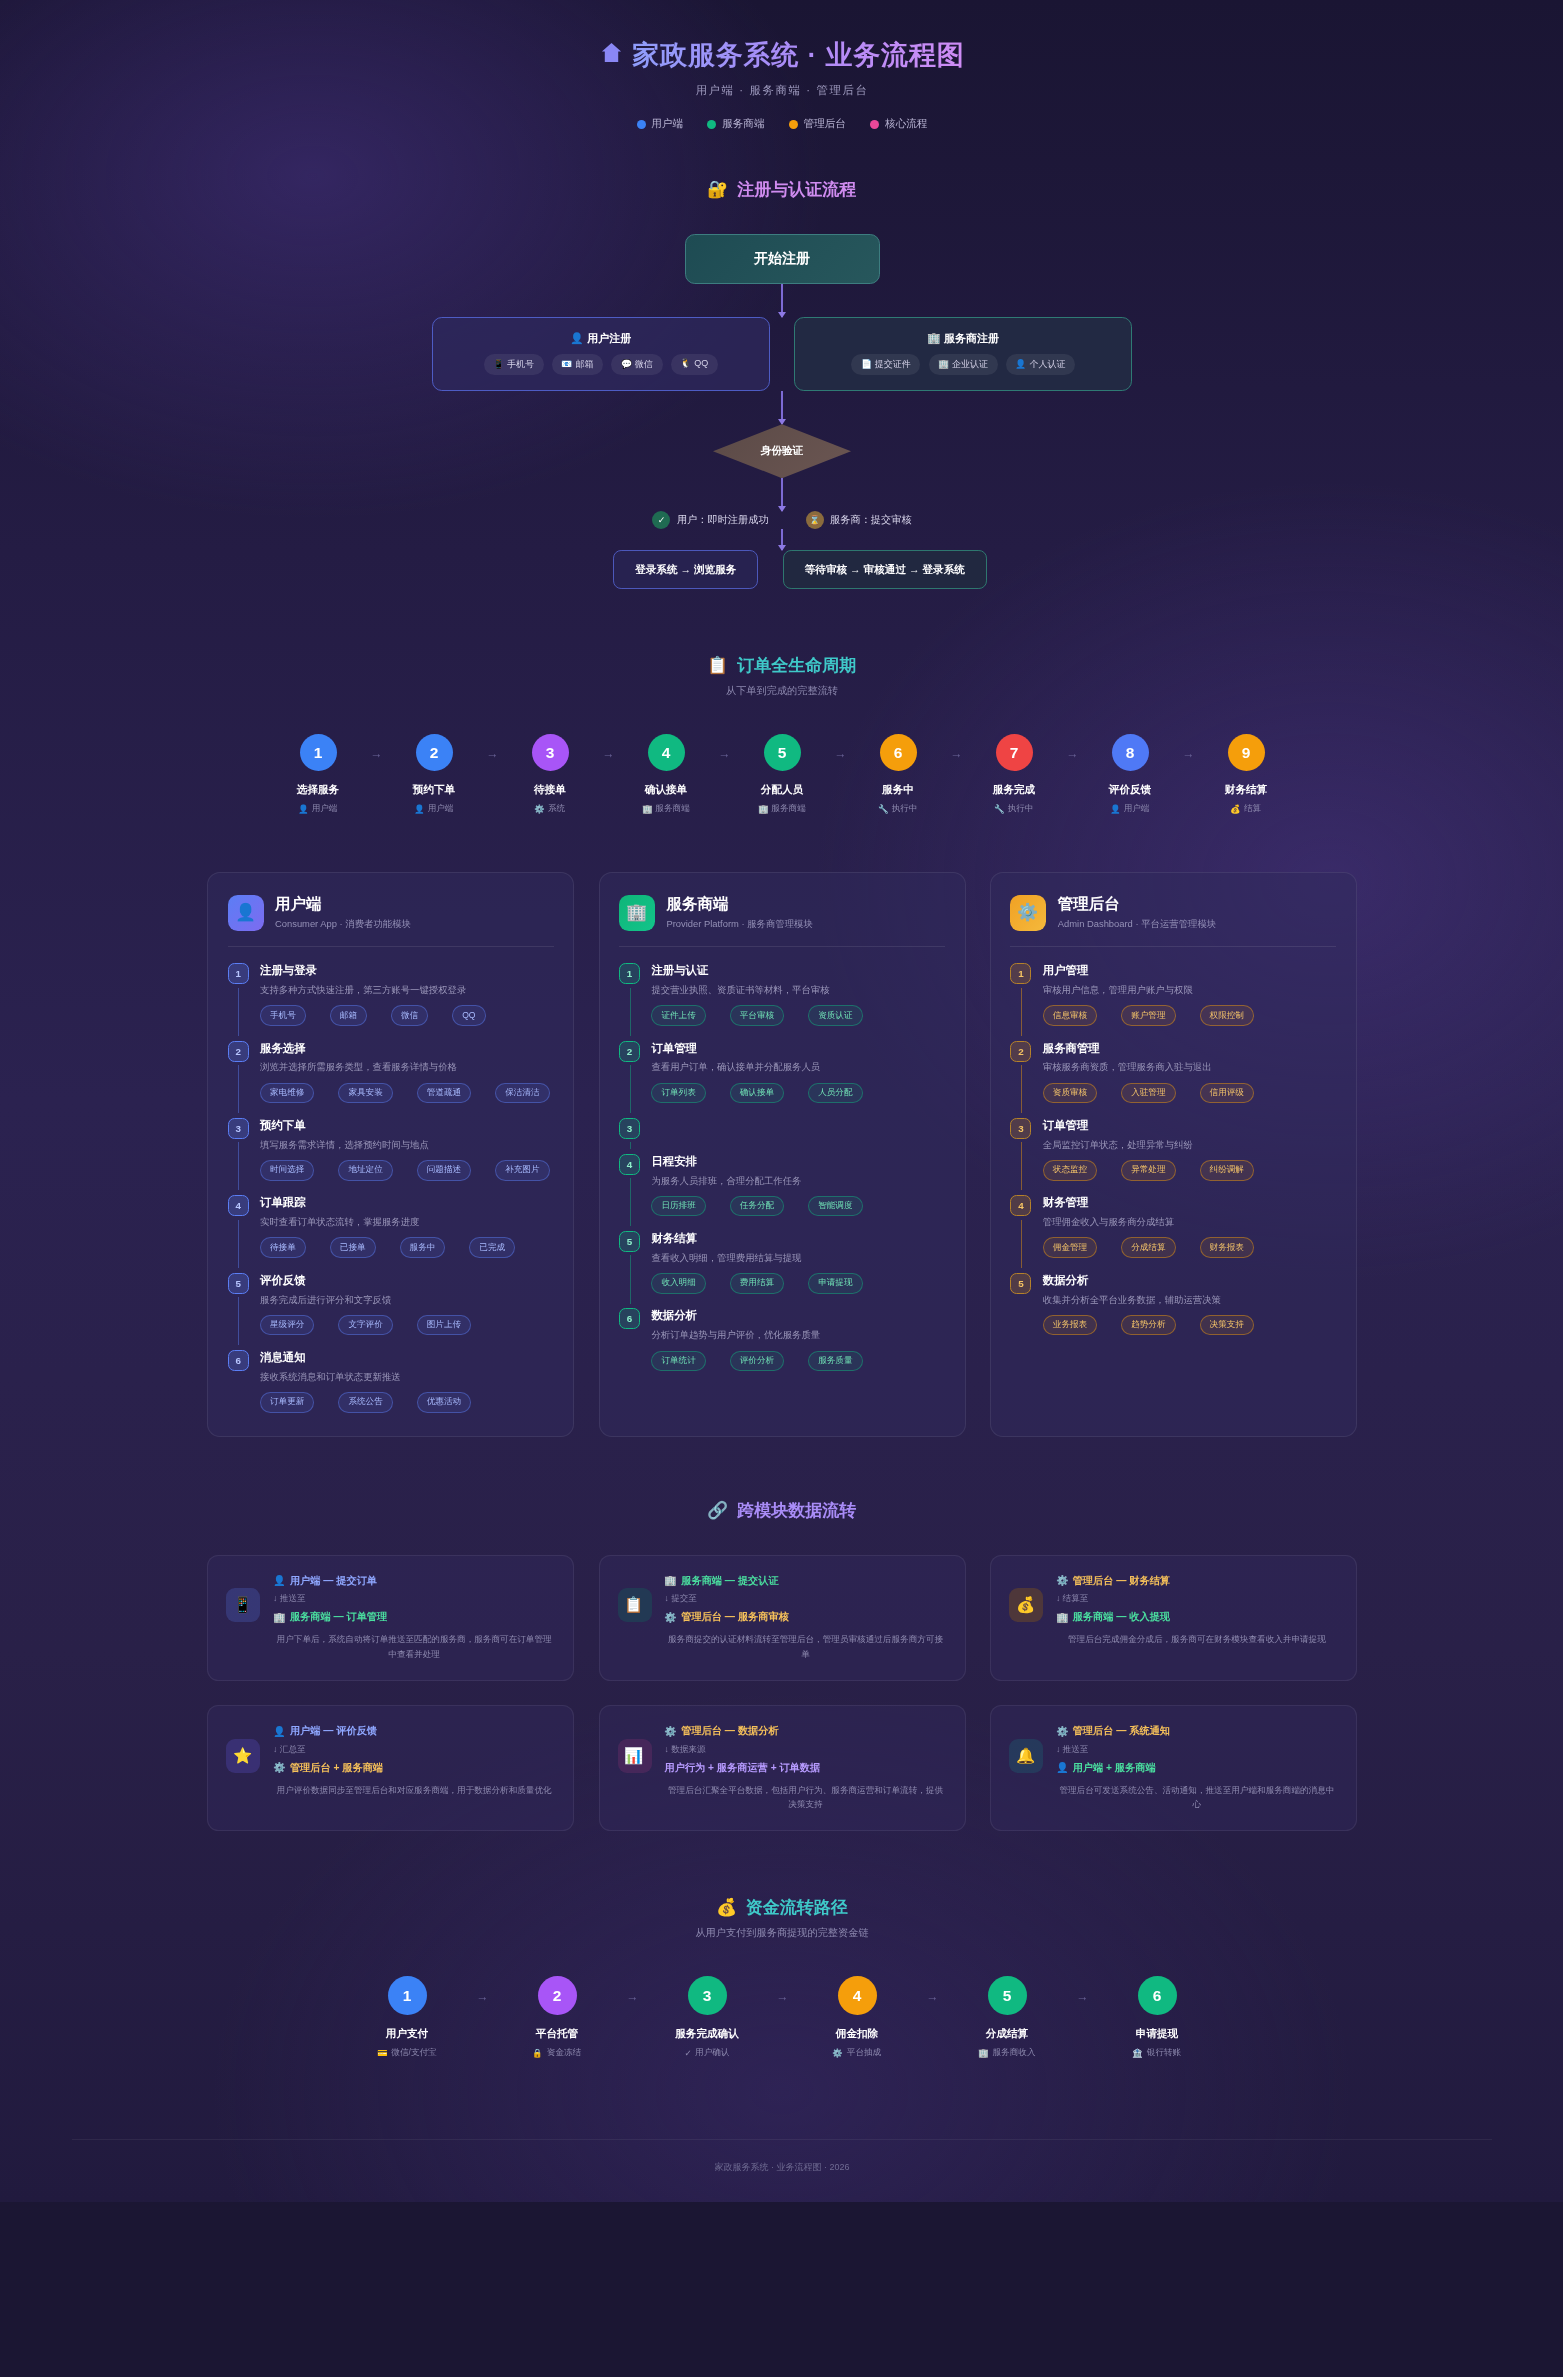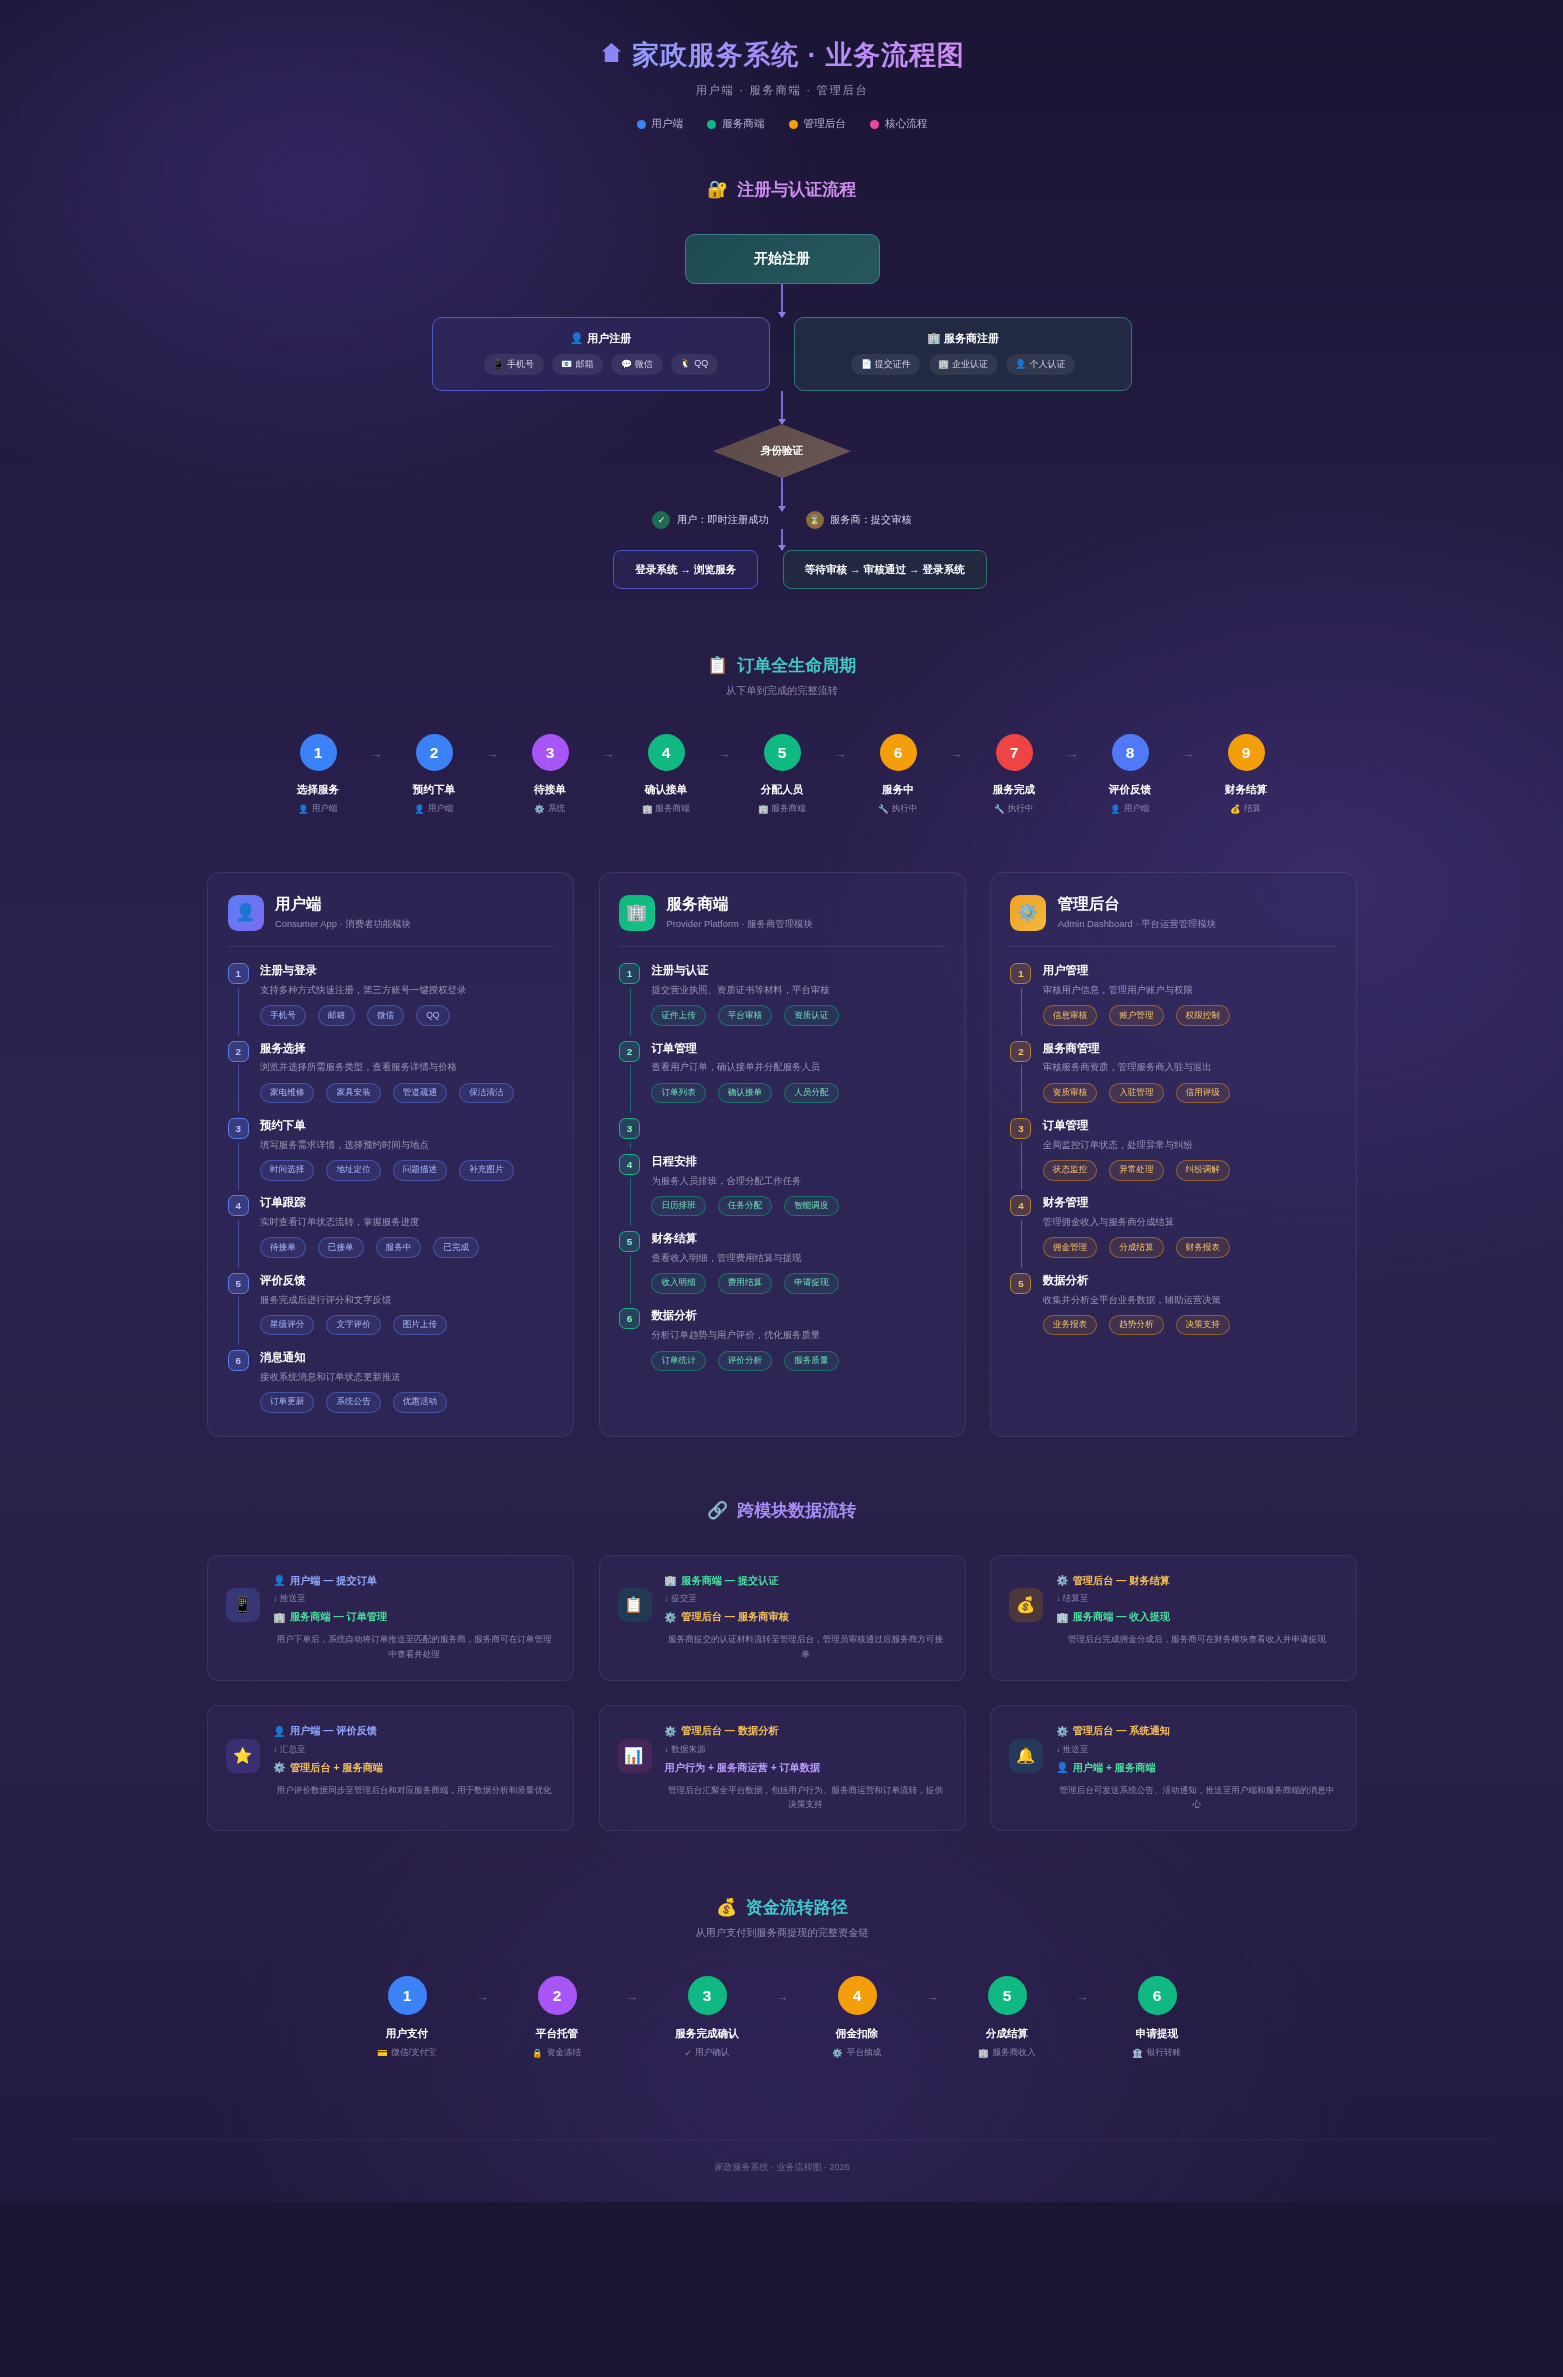--- a/index.html
+++ b/index.html
@@ -106,21 +106,21 @@
   .feat:last-child { padding-bottom: 0; }
   .fnum {
     width: 21px; height: 21px; border-radius: 6.5px; flex: 0 0 21px;
     display: flex; align-items: center; justify-content: center;
     font-size: 9.8px; font-weight: bold;
   }
   .fline { position: absolute; left: 10.6px; top: 24.4px; bottom: 4.9px; width: 1.2px; }
   .feat:last-child .fline { display: none; }
   .ftitle { font-size: 11.4px; font-weight: bold; color: #fff; }
   .fdesc { font-size: 9.4px; color: #9a96b9; margin-top: 4.9px; line-height: 1.5; }
-  .ftags { display: flex; flex-wrap: wrap; gap: 12px; margin-top: 8.1px; }
+  .ftags { display: flex; flex-wrap: wrap; gap: 24px; margin-top: 8.1px; }
   .tag { font-size: 8.6px; padding: 3.3px 9px; border-radius: 16.3px; white-space: nowrap; }
 
   
   .dataflow { margin-top: 62px; }
   .df-grid { margin-top: 33px; display: grid; grid-template-columns: repeat(3, 367px); gap: 24.4px; justify-content: center; }
   .df-card {
     border-radius: 11.4px; padding: 18px 18px; display: flex; gap: 13px; align-items: flex-start;
     background: rgba(48,41,92,.45); border: 0.8px solid rgba(255,255,255,.07);
   }
   .df-ic { width: 34px; height: 34px; border-radius: 9px; flex: 0 0 34px; display: flex; align-items: center; justify-content: center; font-size: 15.5px; margin-top: 14.7px;}

